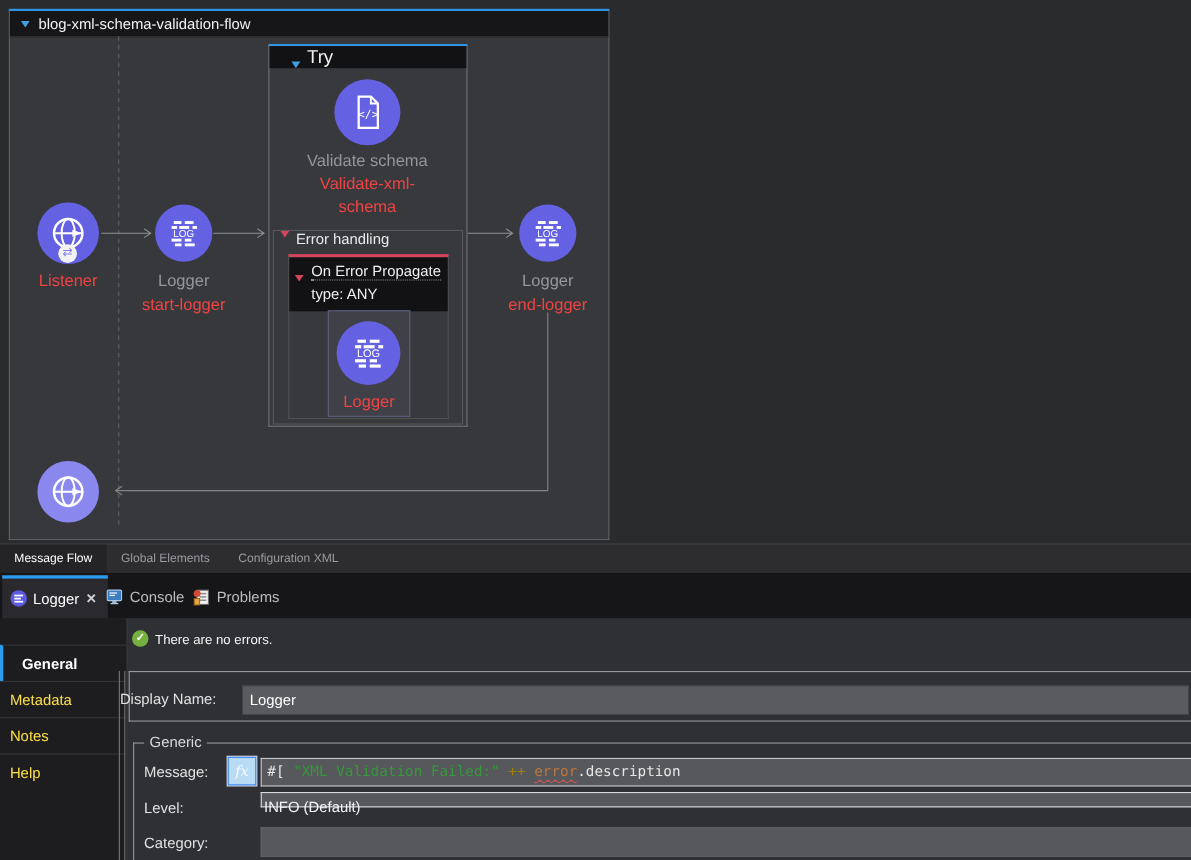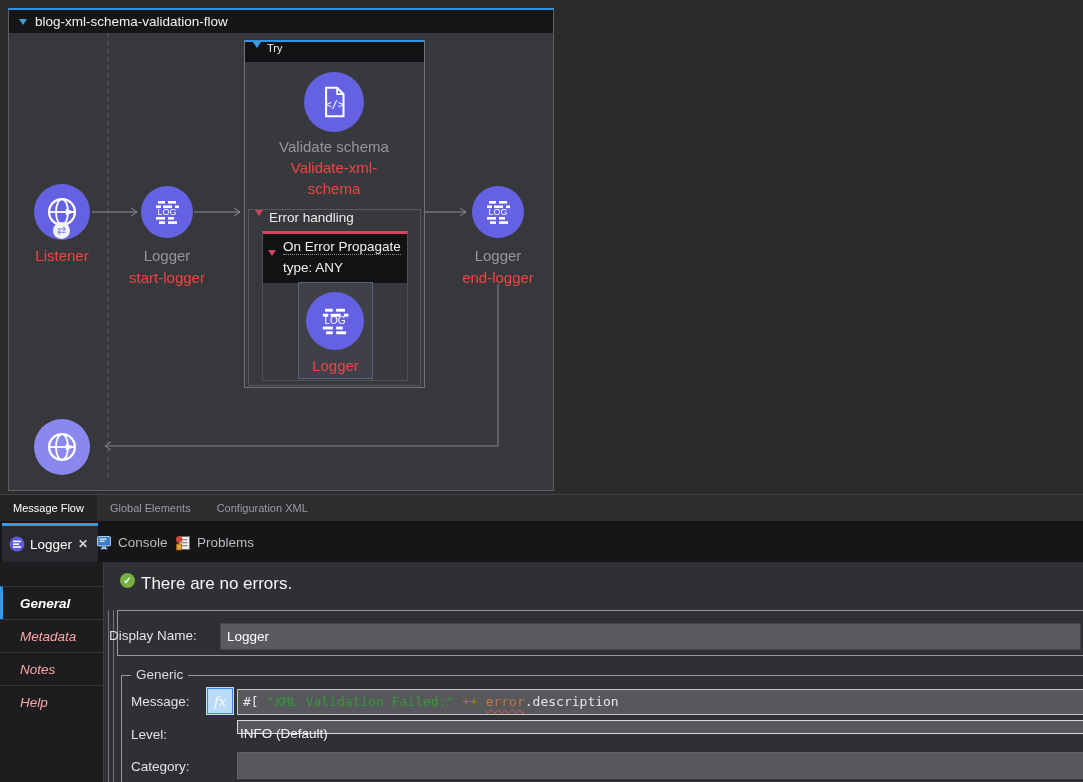--- a/index.html
+++ b/index.html
@@ -14,22 +14,22 @@
   #flow-titlebar{height:23px;background:#161618;border-bottom:1px solid #3a3a3d;
       display:flex;align-items:center;gap:8px;padding-left:10px;font-size:13.5px;color:#f2f2f2;}
   .tri-b{width:0;height:0;border-left:4.5px solid transparent;border-right:4.5px solid transparent;border-top:6px solid #3f9fe0;}
   .tri-r{width:0;height:0;border-left:4.5px solid transparent;border-right:4.5px solid transparent;border-top:6px solid #d6435f;}
   .circle{border-radius:50%;background:#6462e2;display:flex;align-items:center;justify-content:center;}
   .nlabel{font-size:15px;text-align:center;}
   .type-label{color:#96969a;}
   .name-label{color:#ef4444;}
   #try-scope{left:244px;top:40px;width:181px;height:348px;background:#38393d;
       border:1px solid #737376;border-top:2px solid #3094e4;box-sizing:border-box;}
-  #try-titlebar{height:20px;background:#121214;display:flex;align-items:flex-start;gap:6px;
-      padding-left:8px;font-size:11px;color:#f2f2f2;}
+  #try-titlebar{height:20px;background:#121214;display:flex;align-items:flex-end;gap:6px;
+      padding-left:20px;font-size:17px;color:#f2f2f2;}
   #error-handling{left:248px;top:209px;width:173px;height:177px;border:1px solid #58585b;box-sizing:border-box;}
   #error-handling-header{height:22px;display:flex;align-items:flex-start;gap:6px;padding-left:6px;
       font-size:13.5px;color:#eaeaea;}
   #on-error{left:262px;top:231px;width:146px;height:150px;border:1px solid #505053;
       border-top:3px solid #d6435f;box-sizing:border-box;}
   #on-error-header{background:#121214;padding:2px 4px 5px 20px;position:relative;
       font-size:13.5px;color:#f0f0f0;line-height:21px;}
   #on-error-header .tri-r{position:absolute;left:5px;top:16px;}
   .dotted-u{border-bottom:1px dotted #8f8f92;margin-top:37px;}
   #sel-box{left:298px;top:282px;width:75px;height:97px;background:#404148;
@@ -43,29 +43,29 @@
   .etab.active{background:#242427;color:#ffffff;}
   
   #view-tabbar{left:0;top:521px;width:1083px;height:41px;background:#161618;}
   #tab-logger{left:2px;top:2px;width:96px;height:39px;background:#2a2a2e;
       border-top:3px solid #2d9bf0;box-sizing:border-box;display:flex;align-items:center;
       gap:5px;padding:0 7px;font-size:13.5px;color:#ffffff;}
   .vtab{display:flex;align-items:center;gap:6px;font-size:13.5px;color:#bcbcc0;height:39px;top:2px;}
   #tab-close{color:#d2d2d4;font-size:12px;font-weight:bold;margin-left:1px;}
   
   #properties{left:0;top:562px;width:1083px;height:220px;background:#2f3033;}
-  #prop-sidebar{left:0;top:0;width:104px;height:220px;background:#1d1d20;
-      border-right:1px solid #3e3e41;box-sizing:border-box;font-style:italic;}
+  #prop-sidebar{left:0;top:0;width:116px;height:220px;background:#1d1d20;
+      border-right:1px solid #3e3e41;box-sizing:border-box;}
   .side-item{height:33px;line-height:33px;border-top:1px solid #343437;
-      padding-left:20px;font-size:13.5px;color:#fca5a5;box-sizing:border-box;}
+      padding-left:9px;font-size:13.5px;color:#fde047;box-sizing:border-box;}
   .side-item.first{margin-top:24px;}
   .side-item.active{color:#ffffff;font-weight:bold;border-left:3px solid #2d9bf0;padding-left:17px;}
   #status-icon{left:120px;top:573px;width:15px;height:15px;border-radius:50%;background:#76b041;
       color:#fff;font-size:10px;font-weight:bold;line-height:15px;text-align:center;}
-  #status-text{left:141px;top:574px;font-size:17px;color:#f4f4f4;}
+  #status-text{left:141px;top:574px;font-size:12px;color:#f4f4f4;}
   #scroll-strip{left:108px;top:610px;width:4px;height:172px;
       border-left:1px solid #76767a;border-right:1px solid #76767a;}
   #dn-box{left:117px;top:610px;width:966px;height:46px;border:1px solid #98989a;
       border-right:none;box-sizing:border-box;}
   .flabel{font-size:13.5px;color:#e2e2e4;}
   #dn-input{left:220px;top:623px;width:861px;height:27px;background:#595b5f;
       border:1px solid #454548;box-sizing:border-box;color:#ffffff;font-size:13.5px;
       font-family:"Liberation Sans",sans-serif;padding:0 6px;outline:none;}
   #generic-group{left:121px;top:675px;width:962px;height:120px;border:1px solid #98989a;
       border-right:none;box-sizing:border-box;}

